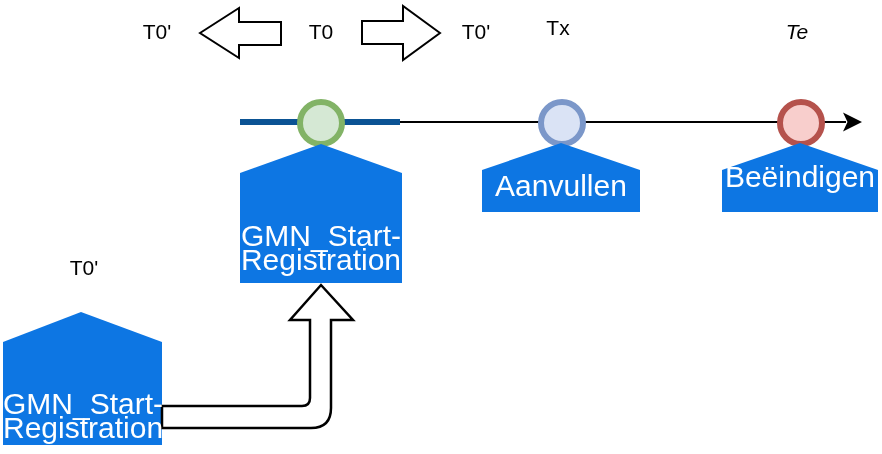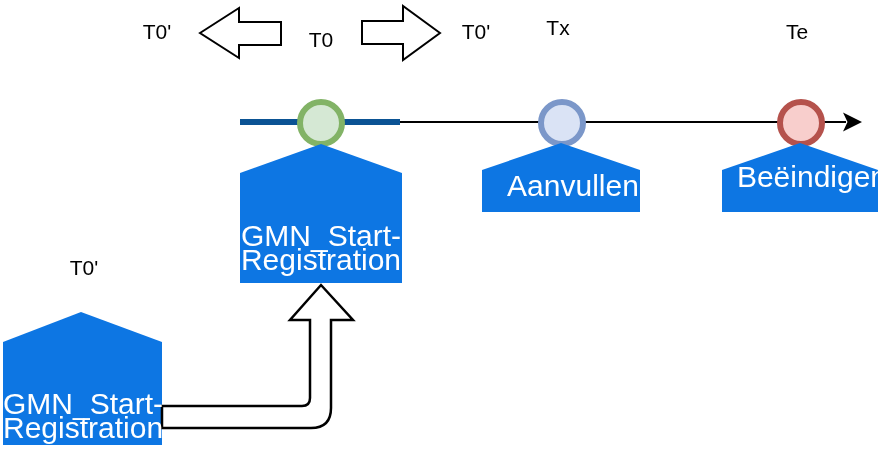--- a/index.html
+++ b/index.html
@@ -20,21 +20,21 @@
     white-space: nowrap;
     line-height: 24px;
   }
   .node-label {
     position:absolute;
     color:#ffffff;
     text-align:center;
     white-space: nowrap;
   }
   .node-label.two-line { font-size: 30px; line-height: 24px; }
-  .node-label.one-line { font-size: 30px; line-height: 32px; padding-left: 12px; }
+  .node-label.one-line { font-size: 30px; line-height: 32px; }
 </style>
 </head>
 <body>
 
 <div class="canvas">
 
   <svg class="shapes-svg" viewBox="0 0 882 454" xmlns="http://www.w3.org/2000/svg">
 
     <line x1="240" y1="122" x2="400" y2="122" stroke-width="6" stroke="#0B5394"></line>
     <line x1="400" y1="122" x2="846" y2="122" stroke-width="2" stroke="#000000"></line>
@@ -49,24 +49,24 @@
     <polygon points="722,170 800,143 878,170 878,212 722,212" fill="#0D76E3"></polygon>
     <polygon points="3,342 81,312 162,342 162,445 3,445" fill="#0D76E3"></polygon>
 
     <path stroke-width="2" d="M 200,33 L 239,8 L 239,22 L 281,22 L 281,45 L 239,45 L 239,58 Z" fill="#FFFFFF" stroke="#000000"></path>
     <path stroke-width="2" d="M 440,33 L 403,6 L 403,21 L 362,21 L 362,44 L 403,44 L 403,60 Z" fill="#FFFFFF" stroke="#000000"></path>
 
     <path stroke-width="2.5" stroke-linejoin="miter" d="M 162,406 L 302,406 Q 310,406 310,398 L 310,320 L 290,320 L 321,285 L 353,320 L 331,320 L 331,408 Q 331,428 311,428 L 162,428 Z" fill="#FFFFFF" stroke="#000000"></path>
   </svg>
 
   <div class="time-label" style="left:157px; top:20px;">T0'</div>
-  <div class="time-label" style="left:321px; top:28px;">T0</div>
+  <div class="time-label" style="left:321px; top:20px;">T0</div>
   <div class="time-label" style="left:476px; top:20px;">T0'</div>
   <div class="time-label" style="left:558px; top:16px;">Tx</div>
-  <div class="time-label" style="left:797px; top:20px;">Te</div>
+  <div class="time-label" style="left:797px; top:20px;font-style:italic;">Te</div>
   <div class="time-label" style="left:84px; top:256px;">T0'</div>
 
   <div class="node-label two-line" style="left:240px; top:224px; width:162px;">
     <span>GMN_Start-</span><br>
     <span>Registration</span>
   </div>
 
   <div class="node-label one-line" style="left:482px; top:170px; width:158px;">Aanvullen</div>
 
   <div class="node-label one-line" style="left:722px; top:161px; width:156px;">Beëindigen</div>

